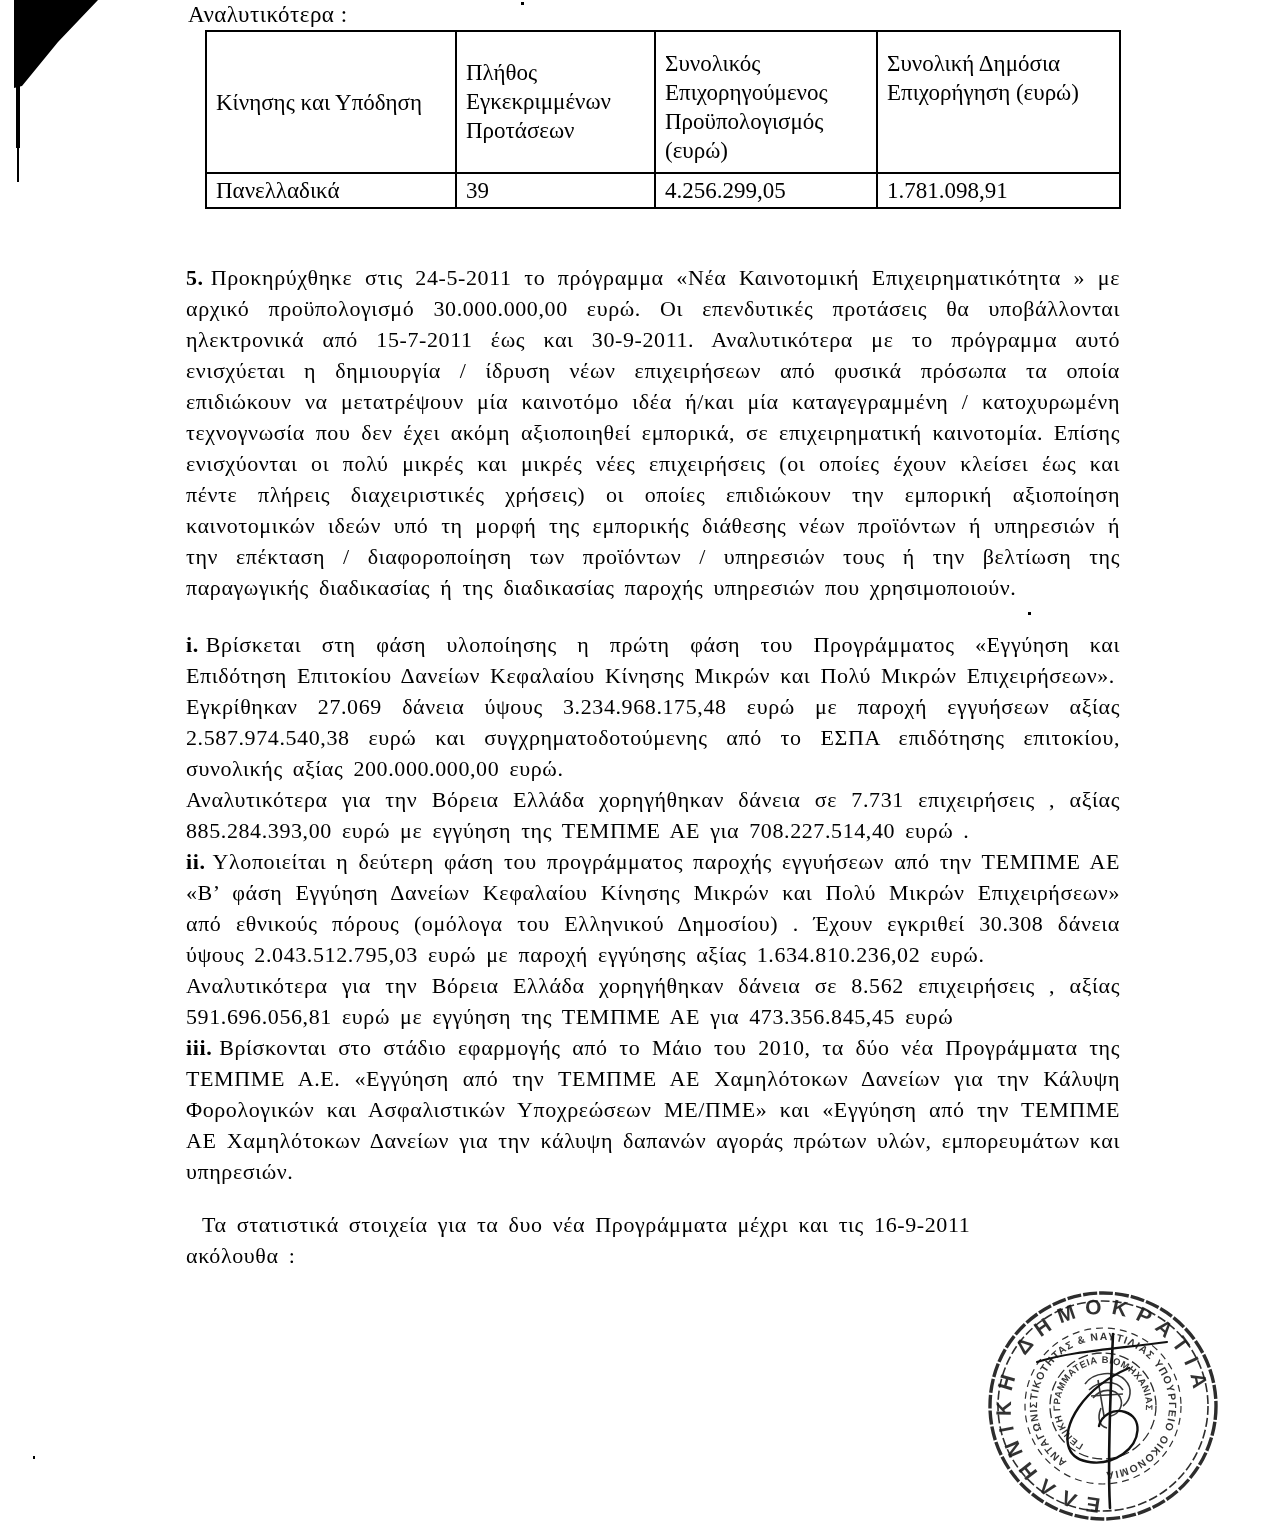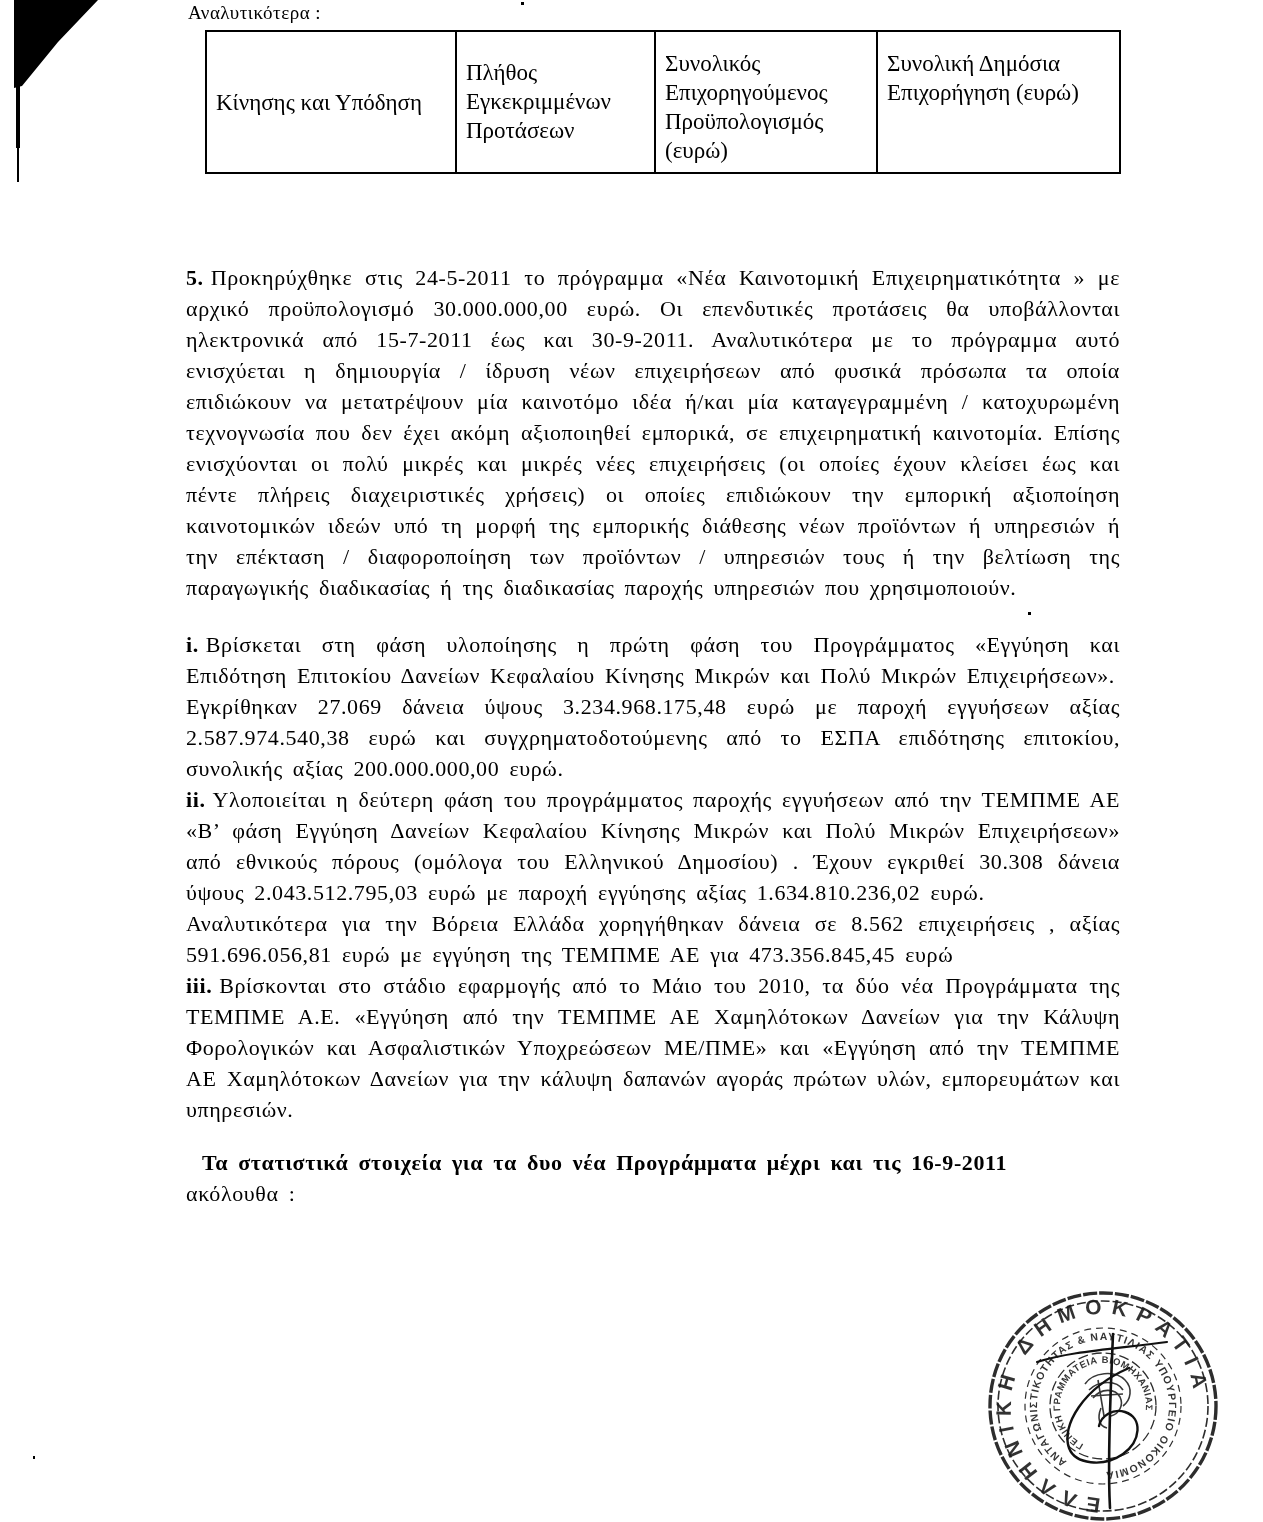--- a/index.html
+++ b/index.html
@@ -10,21 +10,21 @@
     -webkit-font-smoothing:none;
   }
   .page{position:absolute;inset:0;}
 
   
   .scan-artifact{position:absolute;left:0;top:0;}
 
   
   .intro-label{
     position:absolute;left:188px;top:2px;
-    font-size:19px;letter-spacing:0.5px;white-space:nowrap;
+    font-size:23px;letter-spacing:0.5px;white-space:nowrap;
   }
 
   
   .approvals-table{
     position:absolute;left:205px;top:30px;width:914px;
     border-collapse:collapse;table-layout:fixed;
   }
   .approvals-table td{
     border:2px solid #000;
     font-size:23px;line-height:29px;
@@ -46,21 +46,21 @@
     text-align:justify;
     letter-spacing:0.6px;word-spacing:4px;
   }
   .body-text .para{margin:0;}
   .pmark{font-weight:bold;margin-right:7px;}
   .pmark:empty{display:none;margin:0;}
   .gap-a{margin-top:8px !important;}
   .gap-b{margin-top:26px !important;}
   .gap-c{margin-top:22px !important;}
   .line-only{text-align:left;}
-  .indent-sm{text-indent:16px;font-weight:bold;}
+  .indent-sm{text-indent:16px;}
 
   
   .stamp{position:absolute;left:973px;top:1276px;width:266px;height:260px;}
   .stamp svg{display:block;}
 
   .dot{position:absolute;background:#000;}
 </style>
 </head>
 <body>
 
@@ -81,31 +81,38 @@
         <col style="width:222px">
         <col style="width:243px">
     </colgroup>
     <tbody>
       <tr class="hdr">
         <td class="c1">Κίνησης και  Υπόδηση</td>
         <td class="c2">Πλήθος Εγκεκριμμένων Προτάσεων</td>
         <td class="c3">Συνολικός Επιχορηγούμενος Προϋπολογισμός (ευρώ)</td>
         <td class="c4">Συνολική   Δημόσια Επιχορήγηση (ευρώ)</td>
       </tr>
+      <tr class="data">
+        <td>Πανελλαδικά</td>
+        <td>39</td>
+        <td>4.256.299,05</td>
+        <td>1.781.098,91</td>
+      </tr>
     </tbody>
   </table>
 
   <div class="body-text">
     <p class="para"><b class="pmark">5.</b><span>Προκηρύχθηκε  στις 24-5-2011 το πρόγραμμα «Νέα Καινοτομική Επιχειρηματικότητα » με αρχικό προϋπολογισμό 30.000.000,00 ευρώ. Οι επενδυτικές προτάσεις  θα υποβάλλονται ηλεκτρονικά από 15-7-2011 έως και 30-9-2011. Αναλυτικότερα με το πρόγραμμα αυτό ενισχύεται η δημιουργία / ίδρυση νέων επιχειρήσεων από φυσικά πρόσωπα τα οποία επιδιώκουν να μετατρέψουν μία καινοτόμο ιδέα ή/και μία καταγεγραμμένη / κατοχυρωμένη τεχνογνωσία που δεν έχει ακόμη αξιοποιηθεί εμπορικά, σε επιχειρηματική καινοτομία. Επίσης ενισχύονται οι πολύ μικρές και μικρές νέες επιχειρήσεις (οι οποίες έχουν κλείσει έως και πέντε πλήρεις διαχειριστικές χρήσεις) οι οποίες επιδιώκουν την εμπορική αξιοποίηση καινοτομικών ιδεών υπό τη μορφή της εμπορικής διάθεσης νέων προϊόντων ή υπηρεσιών ή την επέκταση / διαφοροποίηση των προϊόντων / υπηρεσιών τους ή την βελτίωση της παραγωγικής διαδικασίας ή της διαδικασίας παροχής υπηρεσιών που χρησιμοποιούν.</span></p>
 
 
     <p class="para gap-b"><b class="pmark">i.</b><span>Βρίσκεται στη φάση υλοποίησης η πρώτη φάση του Προγράμματος «Εγγύηση και Επιδότηση Επιτοκίου Δανείων Κεφαλαίου Κίνησης Μικρών και Πολύ Μικρών Επιχειρήσεων».</span></p>
 
     <p class="para"><span>Εγκρίθηκαν  27.069 δάνεια ύψους 3.234.968.175,48 ευρώ με παροχή εγγυήσεων αξίας 2.587.974.540,38 ευρώ και  συγχρηματοδοτούμενης από το ΕΣΠΑ  επιδότησης επιτοκίου, συνολικής αξίας 200.000.000,00 ευρώ.</span></p>
 
+    <p class="para"><span>Αναλυτικότερα  για την Βόρεια Ελλάδα  χορηγήθηκαν δάνεια σε 7.731 επιχειρήσεις , αξίας 885.284.393,00  ευρώ με εγγύηση της ΤΕΜΠΜΕ  ΑΕ για 708.227.514,40 ευρώ .</span></p>
 
     <p class="para"><b class="pmark">ii.</b><span>Υλοποιείται η δεύτερη φάση του προγράμματος παροχής εγγυήσεων από την ΤΕΜΠΜΕ ΑΕ «Β’ φάση Εγγύηση Δανείων Κεφαλαίου Κίνησης Μικρών και Πολύ Μικρών Επιχειρήσεων» από εθνικούς πόρους (ομόλογα του Ελληνικού Δημοσίου) . Έχουν εγκριθεί 30.308 δάνεια ύψους 2.043.512.795,03 ευρώ με παροχή  εγγύησης αξίας 1.634.810.236,02 ευρώ.</span></p>
 
     <p class="para"><span>Αναλυτικότερα  για την Βόρεια Ελλάδα χορηγήθηκαν δάνεια σε 8.562 επιχειρήσεις , αξίας 591.696.056,81  ευρώ με εγγύηση της ΤΕΜΠΜΕ  ΑΕ για 473.356.845,45 ευρώ</span></p>
 
     <p class="para"><b class="pmark">iii.</b><span>Βρίσκονται στο στάδιο εφαρμογής από το Μάιο του 2010, τα δύο νέα Προγράμματα της ΤΕΜΠΜΕ Α.Ε. «Εγγύηση από την ΤΕΜΠΜΕ ΑΕ Χαμηλότοκων Δανείων για την Κάλυψη Φορολογικών και Ασφαλιστικών Υποχρεώσεων ΜΕ/ΠΜΕ» και «Εγγύηση από την ΤΕΜΠΜΕ ΑΕ Χαμηλότοκων Δανείων για την κάλυψη δαπανών αγοράς πρώτων υλών, εμπορευμάτων και υπηρεσιών.</span></p>
 
     <p class="para gap-c line-only indent-sm"><span>Τα στατιστικά στοιχεία για τα δυο νέα  Προγράμματα μέχρι και τις 16-9-2011</span></p>
 
     <p class="para line-only"><span>ακόλουθα :</span></p>

